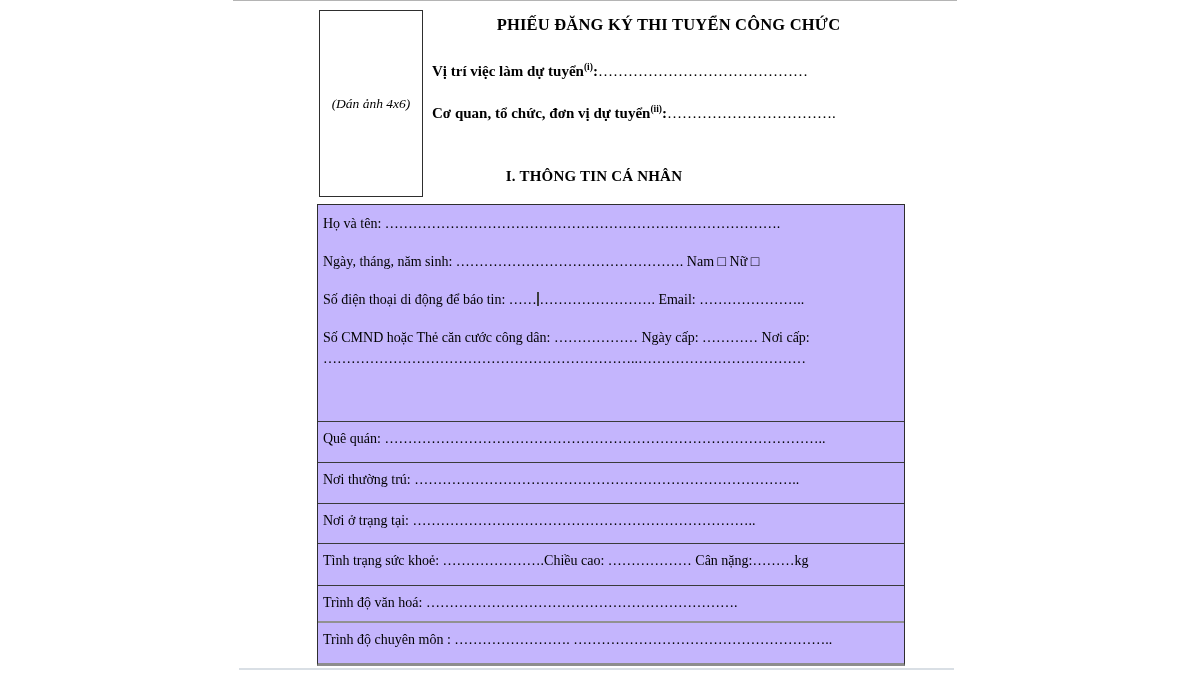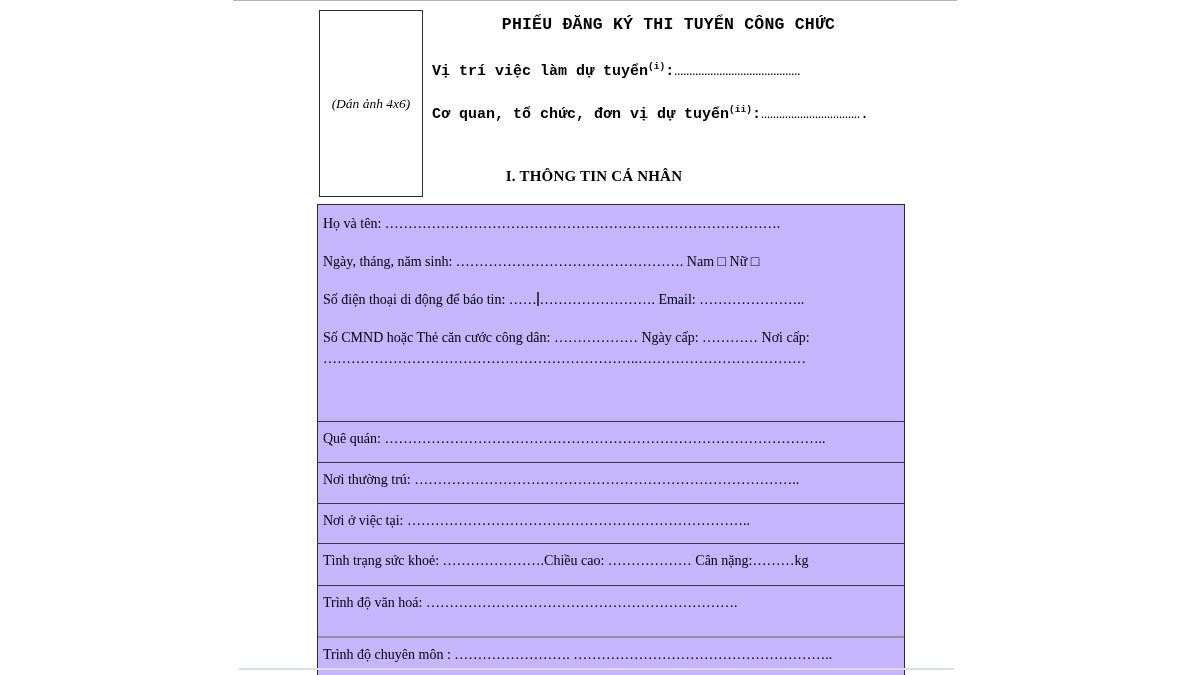--- a/index.html
+++ b/index.html
@@ -11,21 +11,21 @@
   .hairline-top{position:absolute;left:233px;top:0;width:724px;height:1px;background:#b4b4b4;}
   .page-bottom{position:absolute;left:239px;top:668px;width:715px;height:2px;background:#d9dfe5;}
 
   .photo-box{
     position:absolute;left:319px;top:10px;width:104px;height:187px;
     box-sizing:border-box;border:1px solid #2e2e2e;
     display:flex;align-items:center;justify-content:center;
     font-style:italic;font-size:13.5px;white-space:nowrap;
   }
 
-  .header{position:absolute;left:430px;top:14px;width:477px;font-family:Liberation Mono, monospace;}
+  .header{position:absolute;left:430px;top:14px;width:477px;}
   .form-title{margin:0;font-size:16.5px;line-height:22px;text-align:center;font-weight:bold;letter-spacing:.2px;}
   .field-line{margin:20px 0 0 2px;font-size:15px;line-height:22px;white-space:nowrap;overflow:hidden;}
   .field-line + .field-line{margin-top:16px;}
   .field-line b{font-weight:bold;}
   .field-line sup{font-size:9.5px;font-weight:bold;}
   .field-line .dots{font-weight:normal;}
 
   .section-heading{
     position:absolute;left:300px;top:168px;width:588px;margin:0;
     font-size:15px;font-weight:bold;text-align:center;letter-spacing:.2px;
@@ -36,21 +36,21 @@
     border:1px solid #2e2e2e;border-bottom:3px solid #8d8d8d;
     font-size:14px;background:#c4b5fd;
   }
   .cell1{box-sizing:border-box;height:216px;padding:8px 6px 0 5px;}
   .cell1 p{margin:0 0 17px 0;line-height:21px;white-space:nowrap;overflow:hidden;}
   .cell1 .block{display:block;}
   .trow{
     box-sizing:border-box;border-top:1px solid #3a3a3a;
     padding:6px 5px 0 5px;line-height:21px;white-space:nowrap;overflow:hidden;
   }
-  .h41{height:41px}.h40{height:40px}.h42{height:42px}.h36{height:51px}
+  .h41{height:41px}.h40{height:40px}.h42{height:42px}.h36{height:36px}
   .trow.last{border-top:2px solid #919191;height:42px;}
 
   .caret{
     display:inline-block;width:1.5px;height:14px;background:#3c3c3c;
     vertical-align:-2px;margin:0 .5px;
   }
 </style>
 </head>
 <body>
 
@@ -76,19 +76,19 @@
     <p>Ngày, tháng, năm sinh: …………………………………………. Nam □ Nữ □</p>
     <p><span>Số điện thoại di động để báo tin: ……</span><span class="caret"></span><span>……………………. Email: …………………..</span></p>
     <p>
         <span class="block">Số CMND hoặc Thẻ căn cước công dân: ……………… Ngày cấp: ………… Nơi cấp:</span>
         <span class="block">…………………………………………………………..………………………………</span>
       </p>
   </div>
 
   <div class="trow h41">Quê quán: …………………………………………………………………………………..</div>
   <div class="trow h41">Nơi thường trú: ………………………………………………………………………..</div>
-  <div class="trow h40">Nơi ở việc tại: ………………………………………………………………..</div>
+  <div class="trow h40">Nơi ở trạng tại: ………………………………………………………………..</div>
   <div class="trow h42">Tình trạng sức khoẻ: ………………….Chiều cao: ……………… Cân nặng:………kg</div>
   <div class="trow h36">Trình độ văn hoá: ………………………………………………………….</div>
   <div class="trow last">Trình độ chuyên môn : ……………………. ………………………………………………..</div>
 </div>
 
 <div class="page-bottom"></div>
 
 </body></html>

